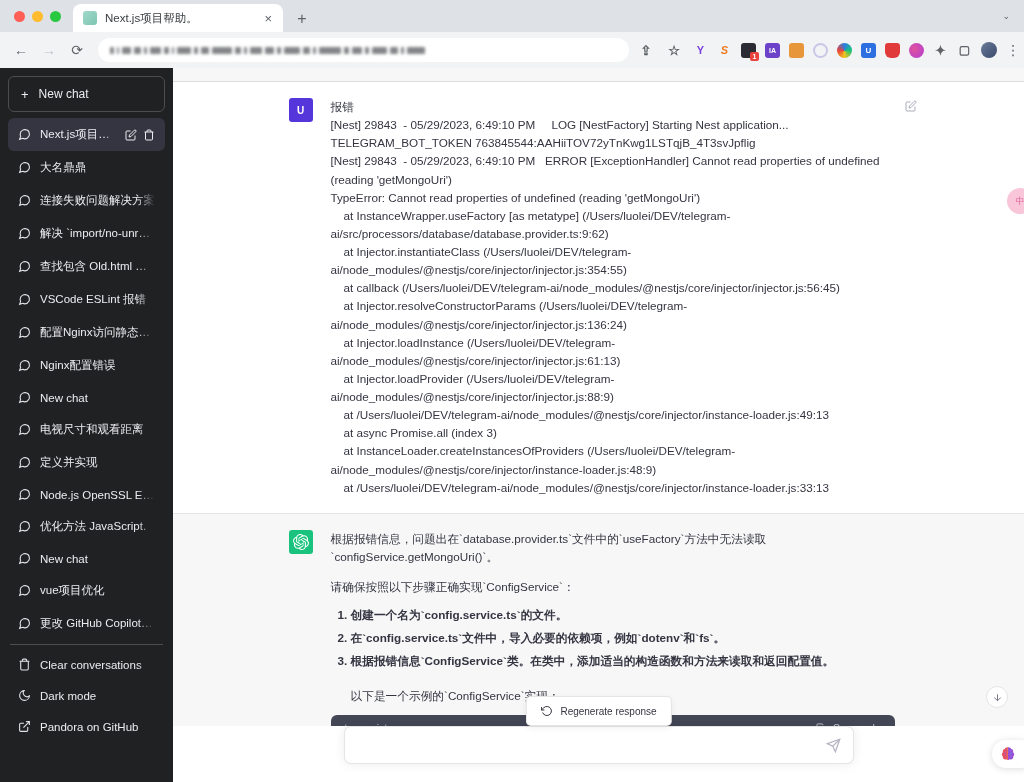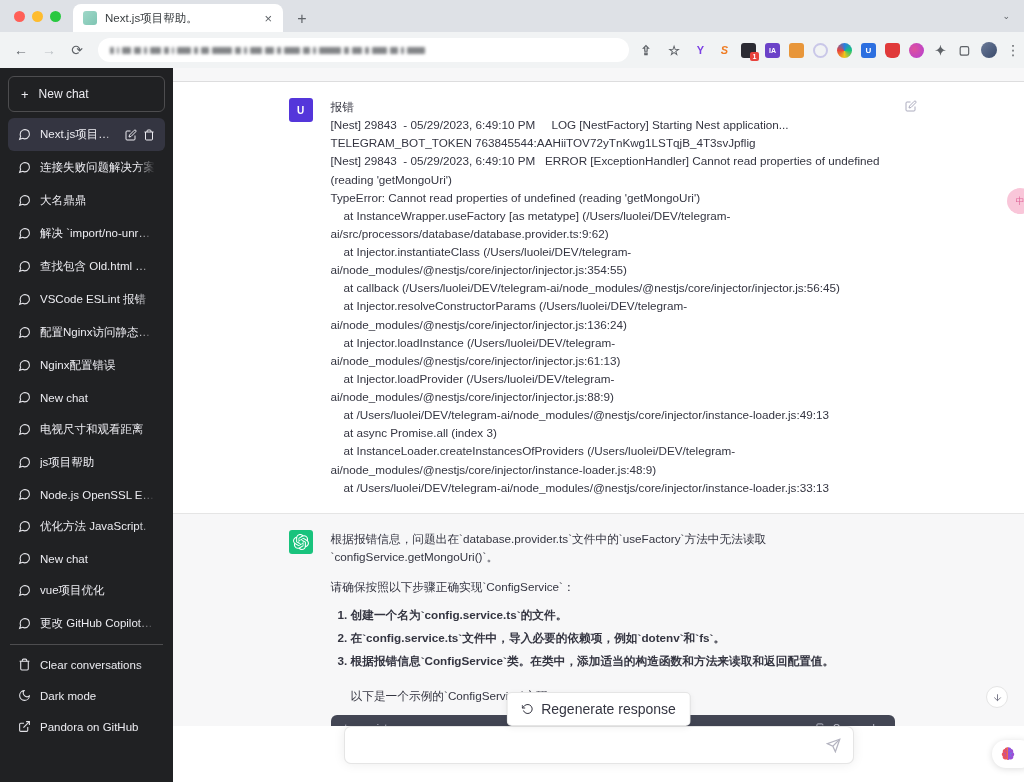--- a/index.html
+++ b/index.html
@@ -163,21 +163,21 @@
     font-family: "Liberation Sans", sans-serif; color: #343541; background: transparent;
   }
   .send-ico { color:#b4b4c0; display:flex; align-items:center; }
   .send-ico svg { width: 15px; height: 15px; }
 
   .regen {
     position: absolute; left: 50%; transform: translateX(-50%);
     bottom: 56px;
     background: #fff; border: 1px solid #0000001a; border-radius: 5px;
     padding: 8px 14px; display: flex; align-items: center; gap: 8px;
-    font-size: 14px; color: #343541; box-shadow: 0 2px 6px rgba(0,0,0,.06);
+    font-size: 10px; color: #343541; box-shadow: 0 2px 6px rgba(0,0,0,.06);
     cursor: pointer; white-space: nowrap; z-index: 20; margin-top: 37px;
   }
   .regen svg { width: 12px; height: 12px; }
 
   
   .pink-badge {
     position: absolute; right: -9px; top: 120px; width: 26px; height: 26px;
     border-radius: 50%; background: #f9c6d9; color: #e0679a;
     display: flex; align-items: center; justify-content: center; font-size: 9px;
     z-index: 30;
@@ -304,32 +304,32 @@
                 <polyline points="3 6 5 6 21 6"></polyline>
                 <path d="M19 6v14a2 2 0 0 1-2 2H7a2 2 0 0 1-2-2V6m3 0V4a2 2 0 0 1 2-2h4a2 2 0 0 1 2 2v2"></path>
               </svg>
           </span>
         </div>
 
         <div class="nav-item">
           <svg class="nav-icon" viewBox="0 0 24 24" fill="none" stroke="currentColor" stroke-width="2">
               <path d="M21 11.5a8.38 8.38 0 0 1-.9 3.8 8.5 8.5 0 0 1-7.6 4.7 8.38 8.38 0 0 1-3.8-.9L3 21l1.9-5.7a8.38 8.38 0 0 1-.9-3.8 8.5 8.5 0 0 1 4.7-7.6 8.38 8.38 0 0 1 3.8-.9h.5a8.48 8.48 0 0 1 8 8v.5z"></path>
             </svg>
+          <span class="nav-label">大名鼎鼎</span>
+        </div>
+        <div class="nav-item">
+          <svg class="nav-icon" viewBox="0 0 24 24" fill="none" stroke="currentColor" stroke-width="2">
+              <path d="M21 11.5a8.38 8.38 0 0 1-.9 3.8 8.5 8.5 0 0 1-7.6 4.7 8.38 8.38 0 0 1-3.8-.9L3 21l1.9-5.7a8.38 8.38 0 0 1-.9-3.8 8.5 8.5 0 0 1 4.7-7.6 8.38 8.38 0 0 1 3.8-.9h.5a8.48 8.48 0 0 1 8 8v.5z"></path>
+            </svg>
           <span class="nav-label">连接失败问题解决方案</span>
         </div>
         <div class="nav-item">
           <svg class="nav-icon" viewBox="0 0 24 24" fill="none" stroke="currentColor" stroke-width="2">
               <path d="M21 11.5a8.38 8.38 0 0 1-.9 3.8 8.5 8.5 0 0 1-7.6 4.7 8.38 8.38 0 0 1-3.8-.9L3 21l1.9-5.7a8.38 8.38 0 0 1-.9-3.8 8.5 8.5 0 0 1 4.7-7.6 8.38 8.38 0 0 1 3.8-.9h.5a8.48 8.48 0 0 1 8 8v.5z"></path>
             </svg>
-          <span class="nav-label">大名鼎鼎</span>
-        </div>
-        <div class="nav-item">
-          <svg class="nav-icon" viewBox="0 0 24 24" fill="none" stroke="currentColor" stroke-width="2">
-              <path d="M21 11.5a8.38 8.38 0 0 1-.9 3.8 8.5 8.5 0 0 1-7.6 4.7 8.38 8.38 0 0 1-3.8-.9L3 21l1.9-5.7a8.38 8.38 0 0 1-.9-3.8 8.5 8.5 0 0 1 4.7-7.6 8.38 8.38 0 0 1 3.8-.9h.5a8.48 8.48 0 0 1 8 8v.5z"></path>
-            </svg>
           <span class="nav-label">解决 `import/no-unresolved`</span>
         </div>
         <div class="nav-item">
           <svg class="nav-icon" viewBox="0 0 24 24" fill="none" stroke="currentColor" stroke-width="2">
               <path d="M21 11.5a8.38 8.38 0 0 1-.9 3.8 8.5 8.5 0 0 1-7.6 4.7 8.38 8.38 0 0 1-3.8-.9L3 21l1.9-5.7a8.38 8.38 0 0 1-.9-3.8 8.5 8.5 0 0 1 4.7-7.6 8.38 8.38 0 0 1 3.8-.9h.5a8.48 8.48 0 0 1 8 8v.5z"></path>
             </svg>
           <span class="nav-label">查找包含 Old.html 的 HTML</span>
         </div>
         <div class="nav-item">
           <svg class="nav-icon" viewBox="0 0 24 24" fill="none" stroke="currentColor" stroke-width="2">
@@ -358,21 +358,21 @@
         <div class="nav-item">
           <svg class="nav-icon" viewBox="0 0 24 24" fill="none" stroke="currentColor" stroke-width="2">
               <path d="M21 11.5a8.38 8.38 0 0 1-.9 3.8 8.5 8.5 0 0 1-7.6 4.7 8.38 8.38 0 0 1-3.8-.9L3 21l1.9-5.7a8.38 8.38 0 0 1-.9-3.8 8.5 8.5 0 0 1 4.7-7.6 8.38 8.38 0 0 1 3.8-.9h.5a8.48 8.48 0 0 1 8 8v.5z"></path>
             </svg>
           <span class="nav-label">电视尺寸和观看距离</span>
         </div>
         <div class="nav-item">
           <svg class="nav-icon" viewBox="0 0 24 24" fill="none" stroke="currentColor" stroke-width="2">
               <path d="M21 11.5a8.38 8.38 0 0 1-.9 3.8 8.5 8.5 0 0 1-7.6 4.7 8.38 8.38 0 0 1-3.8-.9L3 21l1.9-5.7a8.38 8.38 0 0 1-.9-3.8 8.5 8.5 0 0 1 4.7-7.6 8.38 8.38 0 0 1 3.8-.9h.5a8.48 8.48 0 0 1 8 8v.5z"></path>
             </svg>
-          <span class="nav-label">js项目帮助</span>
+          <span class="nav-label">定义并实现</span>
         </div>
         <div class="nav-item">
           <svg class="nav-icon" viewBox="0 0 24 24" fill="none" stroke="currentColor" stroke-width="2">
               <path d="M21 11.5a8.38 8.38 0 0 1-.9 3.8 8.5 8.5 0 0 1-7.6 4.7 8.38 8.38 0 0 1-3.8-.9L3 21l1.9-5.7a8.38 8.38 0 0 1-.9-3.8 8.5 8.5 0 0 1 4.7-7.6 8.38 8.38 0 0 1 3.8-.9h.5a8.48 8.48 0 0 1 8 8v.5z"></path>
             </svg>
           <span class="nav-label">Node.js OpenSSL Error</span>
         </div>
         <div class="nav-item">
           <svg class="nav-icon" viewBox="0 0 24 24" fill="none" stroke="currentColor" stroke-width="2">
               <path d="M21 11.5a8.38 8.38 0 0 1-.9 3.8 8.5 8.5 0 0 1-7.6 4.7 8.38 8.38 0 0 1-3.8-.9L3 21l1.9-5.7a8.38 8.38 0 0 1-.9-3.8 8.5 8.5 0 0 1 4.7-7.6 8.38 8.38 0 0 1 3.8-.9h.5a8.48 8.48 0 0 1 8 8v.5z"></path>

